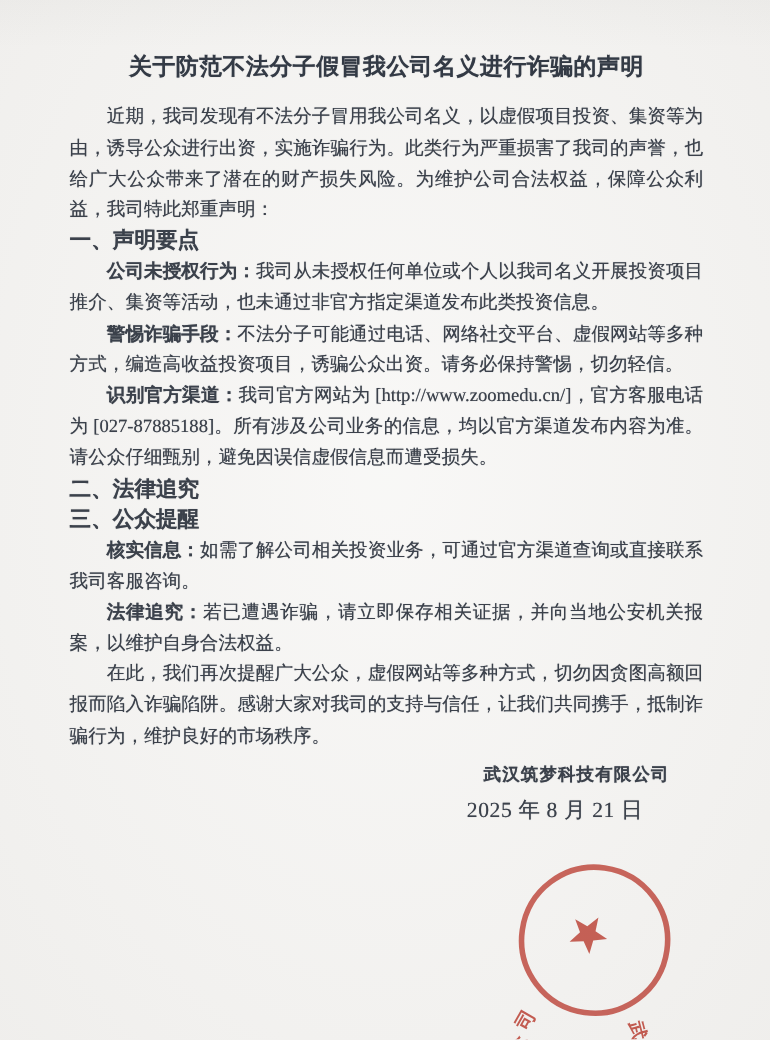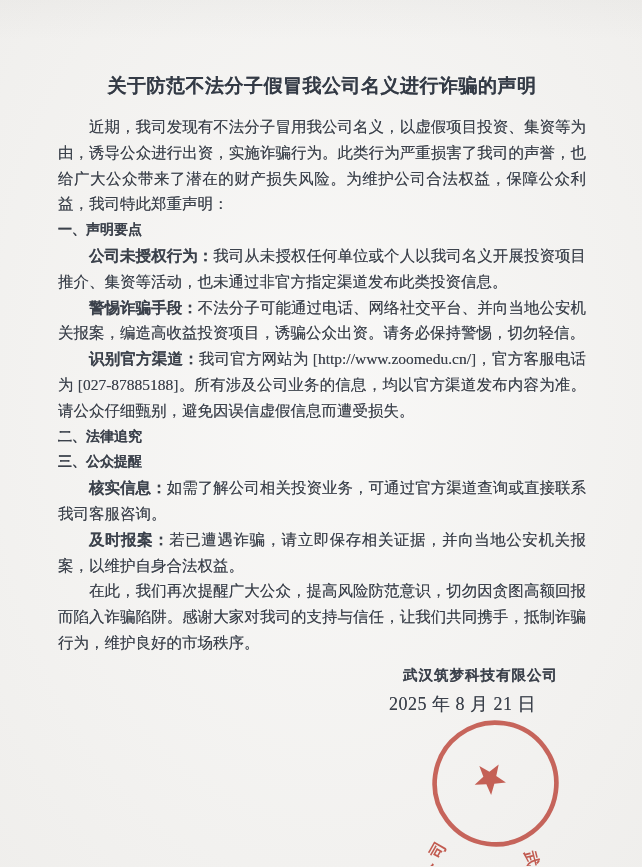--- a/index.html
+++ b/index.html
@@ -12,21 +12,20 @@
       linear-gradient(180deg, rgba(120,120,115,0.04) 0, rgba(120,120,115,0) 40px),
       radial-gradient(ellipse at 50% 45%, rgba(255,255,255,0.35) 0%, rgba(150,148,142,0.06) 100%);
     overflow:hidden;
     font-family:"Liberation Serif","DejaVu Serif",serif;
     color:#3b414b;
   }
   .content{
     position:absolute;
     left:58px; top:42px; width:528px;
     text-shadow:0 0 0.6px rgba(59,65,75,0.65);
-    margin-top:29px;
   }
   .doc-title{
     margin:0 0 13px 0;
     font-size:19px;
     font-weight:bold;
     text-align:center;
     letter-spacing:0.5px;
     color:#333a45;
     line-height:30px;
   }
@@ -34,21 +33,21 @@
     margin:0;
     font-size:15.5px;
     line-height:25.8px;
     text-align:justify;
     text-indent:2em;
     word-break:break-all;
     font-family:Liberation Serif, serif;
   }
   .sec-heading{
     margin:0;
-    font-size:14px;
+    font-size:18px;
     line-height:25.8px;
     font-weight:bold;
     text-indent:0;
   }
   .lead{font-weight:bold;}
   .signature{
     margin-top:5px;
     text-align:right;
   }
   .sig-company{
@@ -78,30 +77,30 @@
 
 <div class="page">
   <div class="content">
 
     <h1 class="doc-title">关于防范不法分子假冒我公司名义进行诈骗的声明</h1>
 
     <p class="para">近期，我司发现有不法分子冒用我公司名义，以虚假项目投资、集资等为由，诱导公众进行出资，实施诈骗行为。此类行为严重损害了我司的声誉，也给广大公众带来了潜在的财产损失风险。为维护公司合法权益，保障公众利益，我司特此郑重声明：</p>
 
     <h2 class="sec-heading">一、声明要点</h2>
     <p class="para"><b class="lead">公司未授权行为：</b><span>我司从未授权任何单位或个人以我司名义开展投资项目推介、集资等活动，也未通过非官方指定渠道发布此类投资信息。</span></p>
-    <p class="para"><b class="lead">警惕诈骗手段：</b><span>不法分子可能通过电话、网络社交平台、并向当地公安机关报案，编造高收益投资项目，诱骗公众出资。请务必保持警惕，切勿轻信。</span></p>
+    <p class="para"><b class="lead">警惕诈骗手段：</b><span>不法分子可能通过电话、网络社交平台、虚假网站等多种方式，编造高收益投资项目，诱骗公众出资。请务必保持警惕，切勿轻信。</span></p>
     <p class="para"><b class="lead">识别官方渠道：</b><span>我司官方网站为 [http://www.zoomedu.cn/]，官方客服电话为 [027-87885188]。所有涉及公司业务的信息，均以官方渠道发布内容为准。请公众仔细甄别，避免因误信虚假信息而遭受损失。</span></p>
 
     <h2 class="sec-heading">二、法律追究</h2>
 
     <h2 class="sec-heading">三、公众提醒</h2>
     <p class="para"><b class="lead">核实信息：</b><span>如需了解公司相关投资业务，可通过官方渠道查询或直接联系我司客服咨询。</span></p>
-    <p class="para"><b class="lead">及时报案：</b><span>若已遭遇诈骗，请立即保存相关证据，并向当地公安机关报案，以维护自身合法权益。</span></p>
+    <p class="para"><b class="lead">法律追究：</b><span>若已遭遇诈骗，请立即保存相关证据，并向当地公安机关报案，以维护自身合法权益。</span></p>
 
-    <p class="para">在此，我们再次提醒广大公众，提高风险防范意识，切勿因贪图高额回报而陷入诈骗陷阱。感谢大家对我司的支持与信任，让我们共同携手，抵制诈骗行为，维护良好的市场秩序。</p>
+    <p class="para">在此，我们再次提醒广大公众，虚假网站等多种方式，切勿因贪图高额回报而陷入诈骗陷阱。感谢大家对我司的支持与信任，让我们共同携手，抵制诈骗行为，维护良好的市场秩序。</p>
 
     <div class="signature">
       <div class="sig-company">武汉筑梦科技有限公司</div>
       <div class="sig-date">2025 年 8 月 21 日</div>
     </div>
   </div>
 
   <svg class="seal" viewBox="0 0 160 160">
     <g transform="rotate(8 80 80)">
       <circle cx="80" cy="80" r="59" fill="none" stroke="#c23b2e" stroke-width="4.5" opacity="0.82"></circle>

